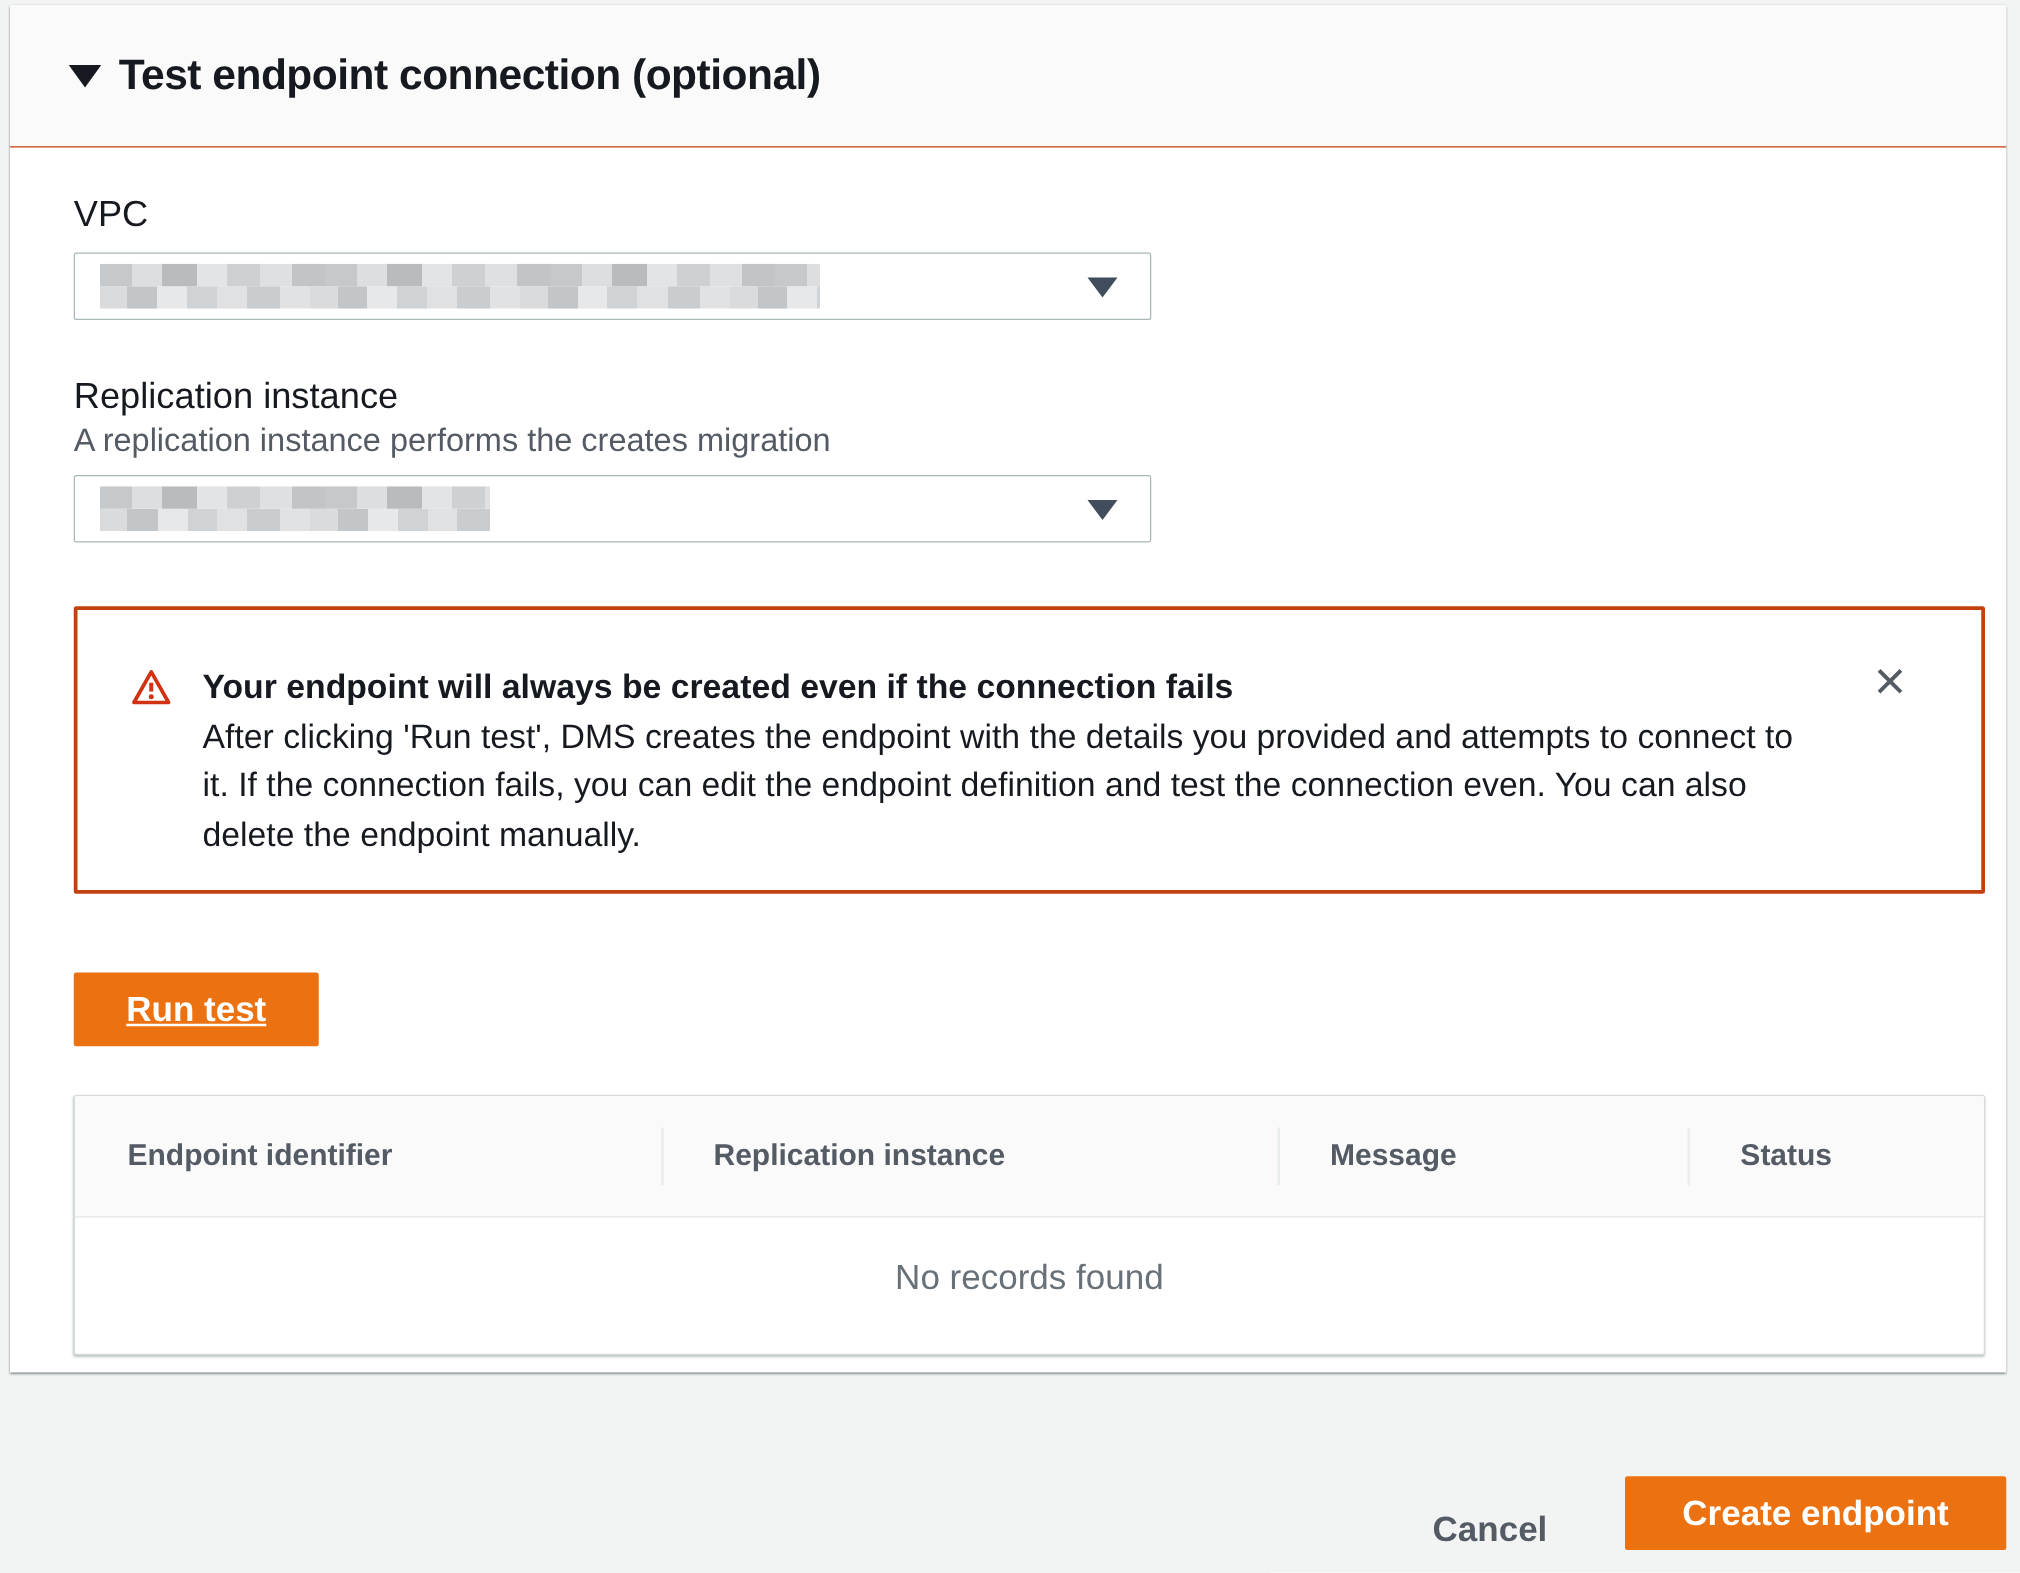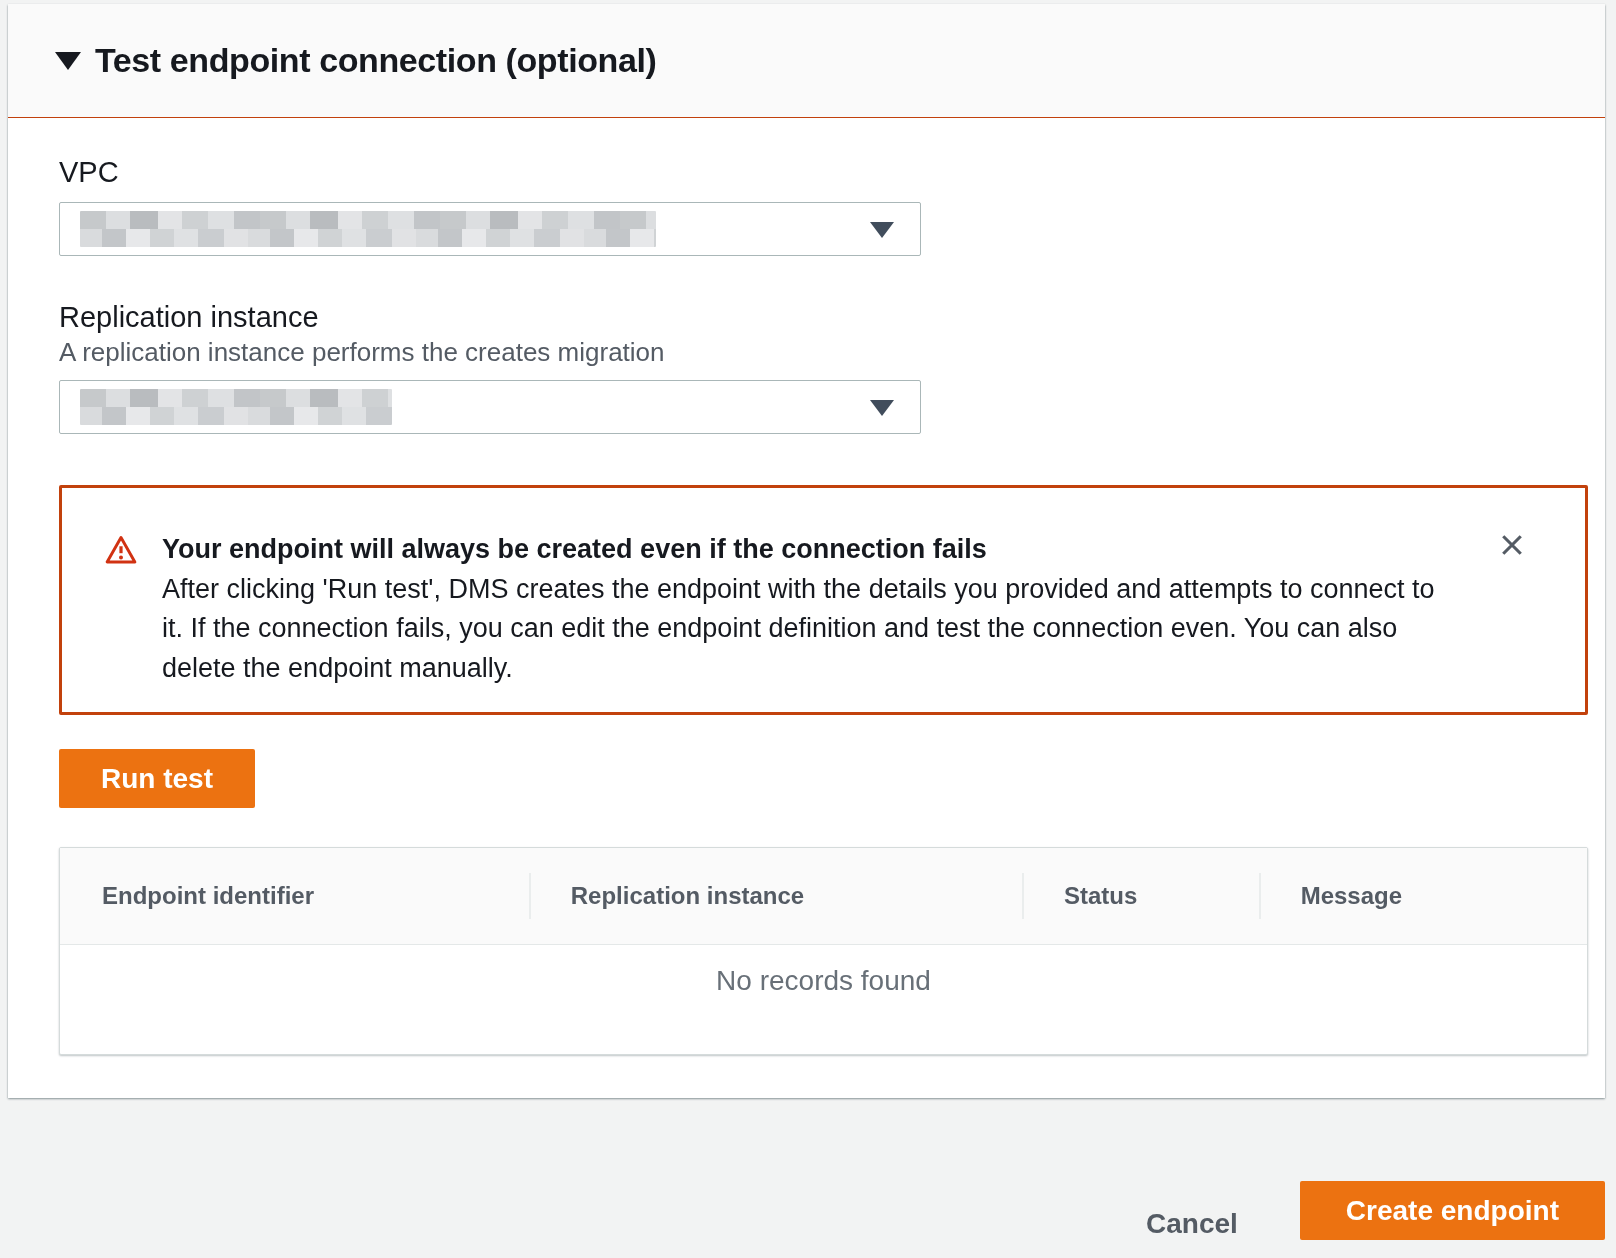--- a/index.html
+++ b/index.html
@@ -77,39 +77,39 @@
     display:flex; align-items:center; justify-content:center; cursor:pointer;
   }
 
   
   .btn{
     display:inline-flex; align-items:center; justify-content:center;
     font-family:"Liberation Sans", sans-serif;
     font-size:28px; font-weight:bold; border-radius:2px; cursor:pointer; border:none;
   }
   .btn-primary{ background:#ec7211; color:#fff; }
-  .btn-run{ margin-top:34px; height:59px; padding:0 42px; }
+  .btn-run{ margin-top:63px; height:59px; padding:0 42px;text-decoration:underline; }
 
   
   .table{
     margin-top:39px; width:1529px;
     background:#fff; border:1px solid #d5dbdb; border-radius:2px;
     box-shadow:0 1px 2px 0 rgba(0,28,36,.25);
   }
   .thead{ display:flex; background:#fafafa; border-bottom:1px solid #e4e8e8; height:97px; }
   .th{
     display:flex; align-items:center; padding-left:42px;
     font-size:24px; font-weight:bold; color:#545b64; position:relative;
   }
   .th + .th::before{
     content:""; position:absolute; left:0; top:25px; bottom:25px; width:2px; background:#eaeded;
   }
   .th-1{ width:30.7%; } .th-2{ width:32.3%; } .th-3{ width:15.5%; } .th-4{ width:21.5%; }
   .tbody{ height:109px; display:flex; justify-content:center; padding-top:20px; }
-  .empty-msg{ font-size:28px; color:#687078; }
+  .empty-msg{ font-size:28px; color:#687078;margin-top:12px; }
 
   
   .footer{
     position:absolute; left:8px; top:1181px; width:1597px; height:59px;
     display:flex; justify-content:flex-end; align-items:flex-end;
   }
   .cancel-link{
     font-size:28px; font-weight:bold; color:#545b64; margin-right:62px; cursor:pointer;
     background:none; border:none; font-family:"Liberation Sans", sans-serif;
   }
@@ -158,22 +158,22 @@
         </svg>
       </span>
     </div>
 
     <button class="btn btn-primary btn-run">Run test</button>
 
     <div class="table">
       <div class="thead">
         <div class="th th-1">Endpoint identifier</div>
         <div class="th th-2">Replication instance</div>
+        <div class="th th-4">Message</div>
         <div class="th th-3">Status</div>
-        <div class="th th-4">Message</div>
       </div>
       <div class="tbody">
         <span class="empty-msg">No records found</span>
       </div>
     </div>
 
   </div>
 </div>
 
 <div class="footer">

